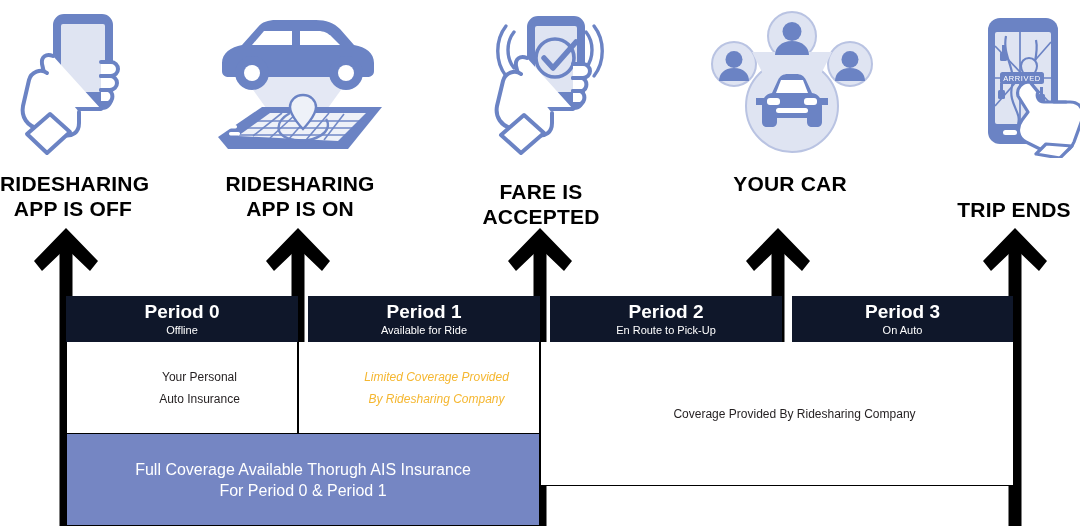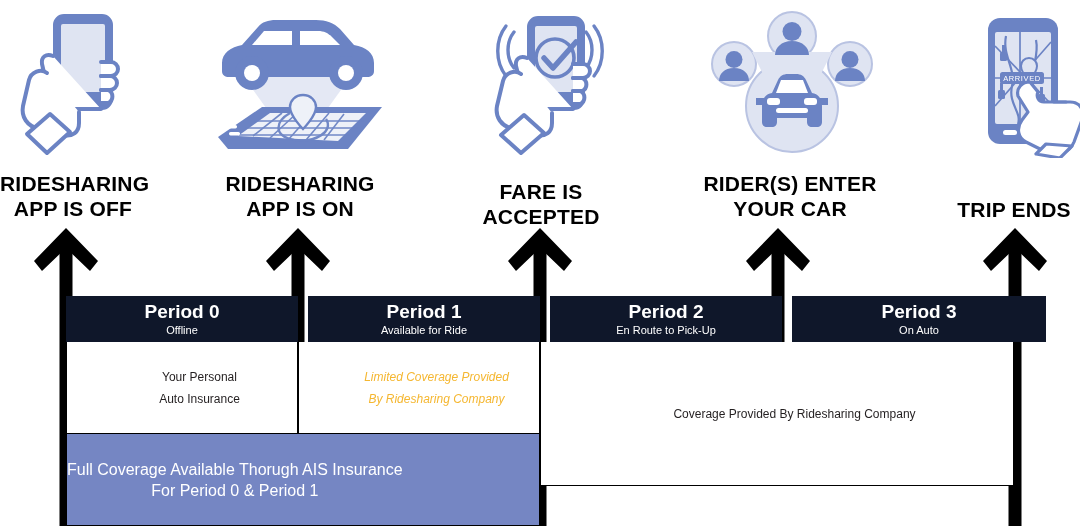--- a/index.html
+++ b/index.html
@@ -39,21 +39,21 @@
   .body-cell{
     position:absolute;background:#fff;box-sizing:border-box;
     display:flex;align-items:center;justify-content:center;text-align:center;
     border:1px solid #000;
   }
   .body-cell .txt{font-size:12px;line-height:22px;color:#231f20;padding:0 6px;margin-left:35px;}
   .body-cell.gold .txt{color:#f5b731;font-style:italic;font-weight:400;}
 
   .fullband{
     position:absolute;background:#7586c3;box-sizing:border-box;
-    display:flex;align-items:center;justify-content:flex-start;text-align:center;
+    display:flex;align-items:center;justify-content:center;text-align:center;
     border:1px solid #000;border-top:none;
   }
   .fullband .txt{font-size:16px;line-height:21px;color:#fff;}
 </style>
 </head>
 <body>
 
 <div class="stage">
 
   <div class="icon-cell" style="left:6px;width:140px;">
@@ -214,21 +214,20 @@
   </div>
   <div class="caption" style="left:205px;top:171px;width:190px;">
     <div>RIDESHARING</div>
     <div>APP IS ON</div>
   </div>
   <div class="caption" style="left:466px;top:171px;width:150px;margin-top:8px;">
     <div>FARE IS</div>
     <div>ACCEPTED</div>
   </div>
   <div class="caption" style="left:688px;top:171px;width:204px;">
-    <div>RIDER(S) ENTER</div>
     <div>YOUR CAR</div>
   </div>
   <div class="caption" style="left:948px;top:197px;width:132px;">
     <div>TRIP ENDS</div>
   </div>
 
   <div class="arrow" style="left:34px;top:228px;width:64px;height:298px;">
     <div class="shaft" style="height:286px;"></div>
     <svg class="head" width="64" height="46" viewBox="0 0 64 46">
       <path d="M32 0 L64 33 L56 43 L32 20 L8 43 L0 33 Z" fill="#000"></path>
@@ -270,21 +269,21 @@
       <div class="p-sub">Offline</div>
     </div>
     <div class="hdr" style="left:242px;width:232px;">
       <div class="p-title">Period 1</div>
       <div class="p-sub">Available for Ride</div>
     </div>
     <div class="hdr" style="left:484px;width:232px;">
       <div class="p-title">Period 2</div>
       <div class="p-sub">En Route to Pick-Up</div>
     </div>
-    <div class="hdr" style="left:726px;width:254px;">
+    <div class="hdr" style="left:726px;width:221px;">
       <div class="p-title">Period 3</div>
       <div class="p-sub">On Auto</div>
     </div>
 
     <div class="body-cell" style="left:0px;top:46px;width:232px;height:92px;border-top:none;">
       <div class="txt">Your Personal<br>Auto Insurance</div>
     </div>
     <div class="body-cell gold" style="left:232px;top:46px;width:242px;height:92px;border-top:none;">
       <div class="txt">Limited Coverage Provided<br>By Ridesharing Company</div>
     </div>

